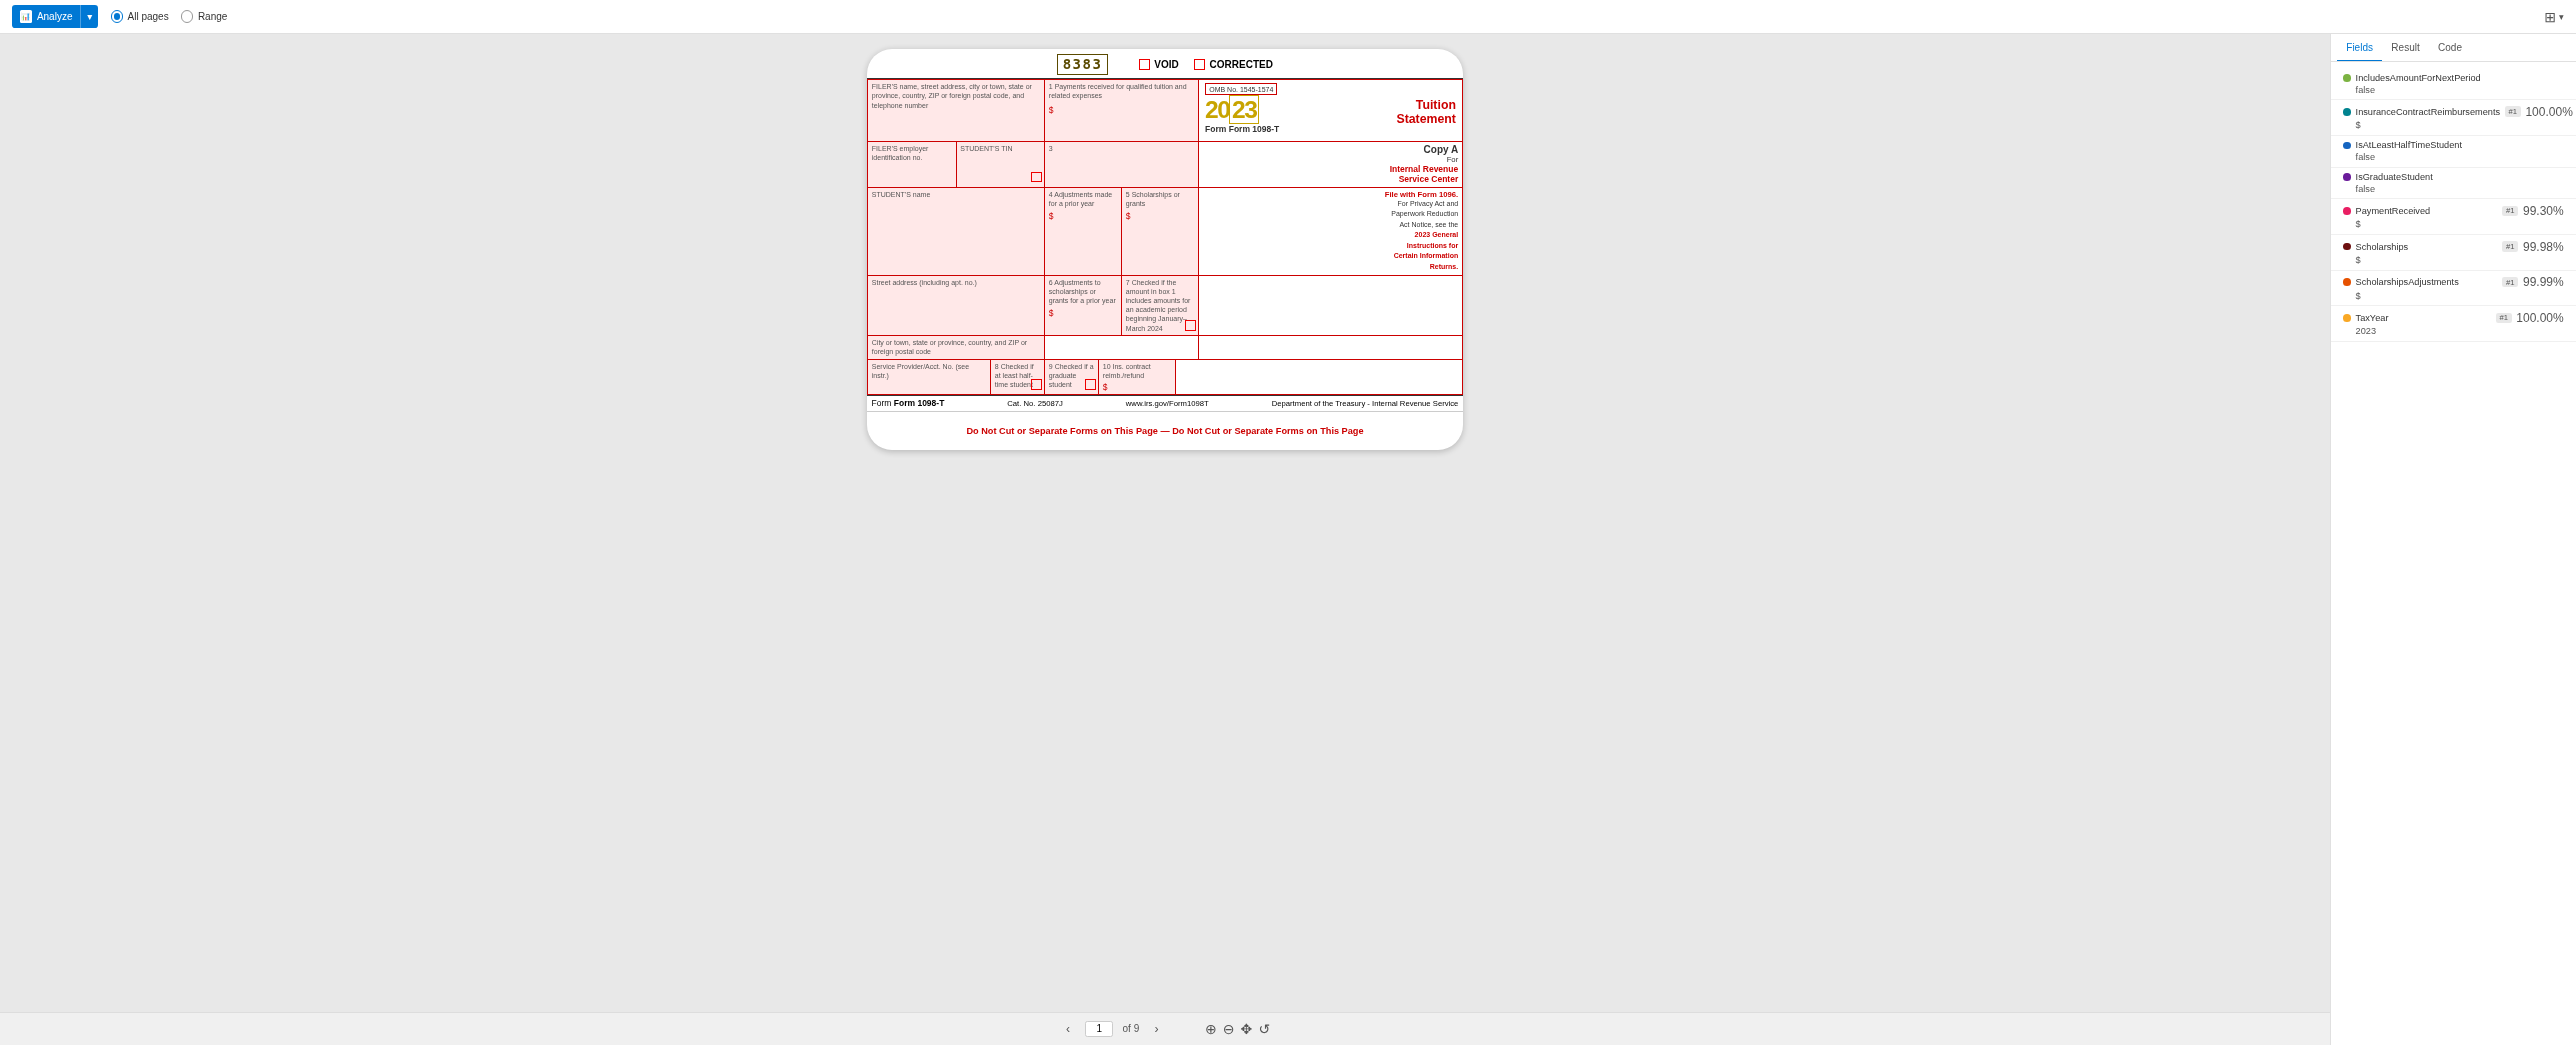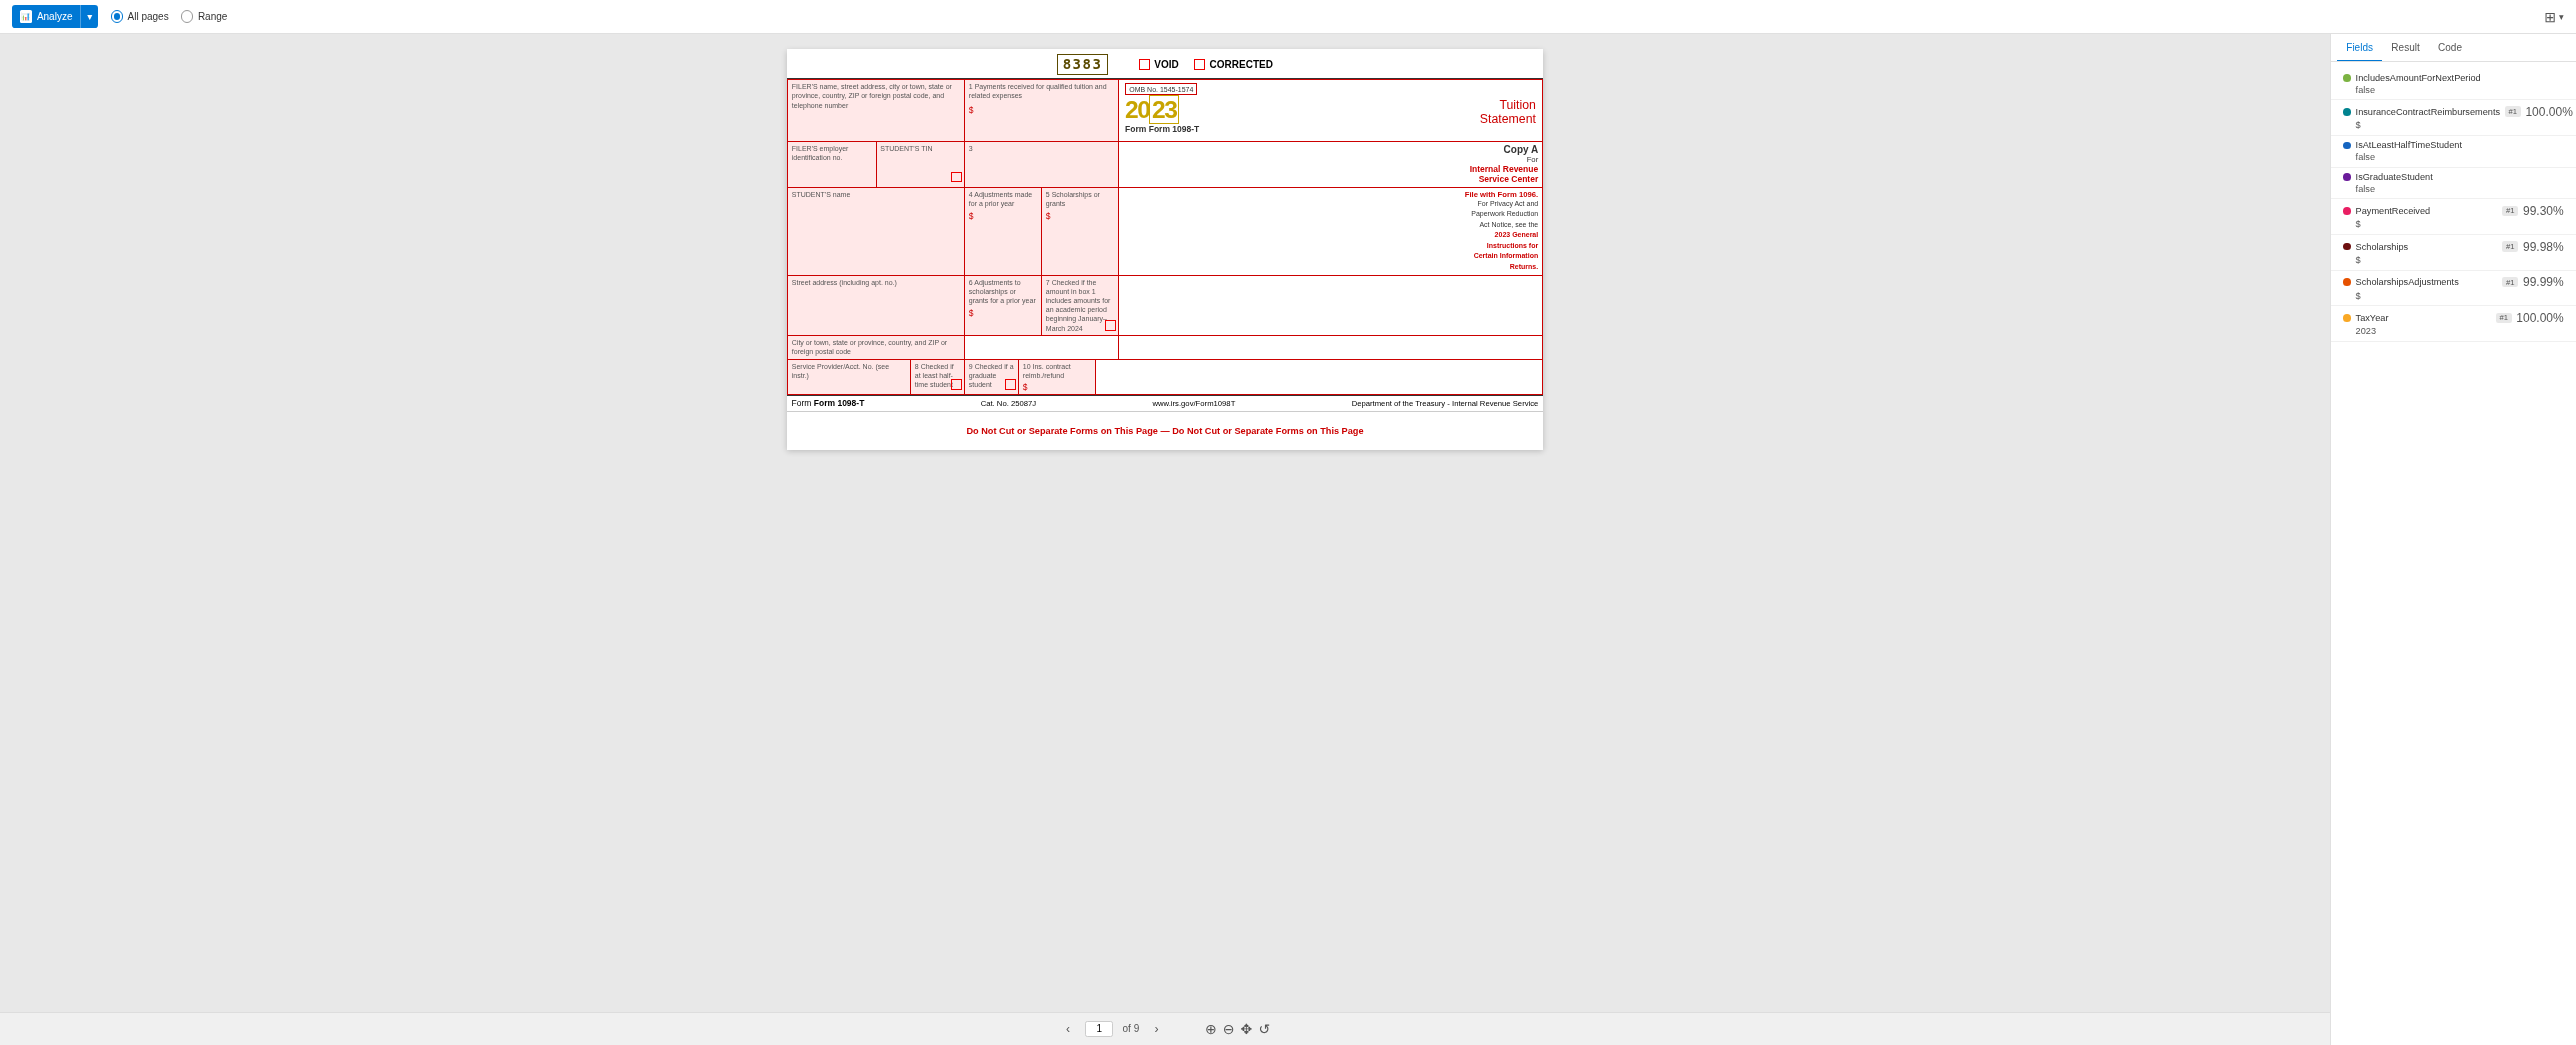--- a/index.html
+++ b/index.html
@@ -115,25 +115,26 @@
       overflow: auto;
       display: flex;
       align-items: flex-start;
       justify-content: center;
       padding: 15.4px;
     }
 
     
     .form-container {
       background: white;
-      width: 756px;
+      width: 596px;
       min-height: 400px;
       box-shadow: 0 1.5px 6.1px rgba(0,0,0,0.2);
       font-size: 8.5px;
       position: relative;
+      border-radius: 25px;
     }
     .form-header {
       display: flex;
       align-items: center;
       justify-content: center;
       padding: 4.6px 0 3.1px;
       border-bottom: 0.8px solid #333;
       position: relative;
     }
     .barcode-box {
@@ -193,21 +194,21 @@
       font-size: 8.5px;
     }
 
     
     .cell-highlight {
       background: rgba(255, 180, 180, 0.3);
     }
     .form-title-red {
       color: #c00;
       font-size: 12.3px;
-      font-weight: normal;
+      font-weight: bold;
       text-align: right;
     }
 
     
     .form-footer {
       display: flex;
       align-items: center;
       justify-content: space-between;
       padding: 2.3px 4.6px;
       font-size: 7.7px;

